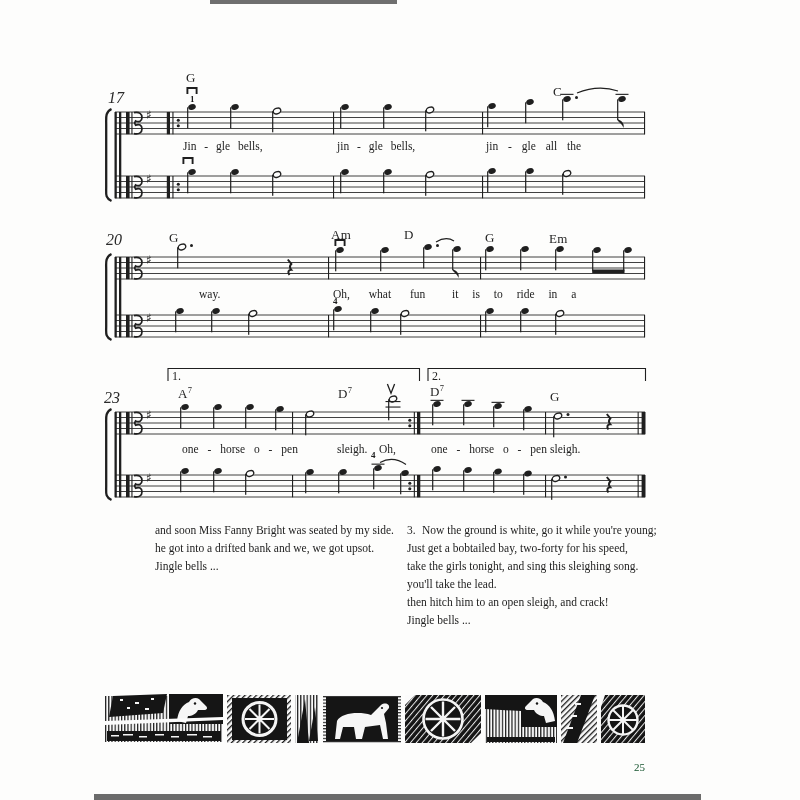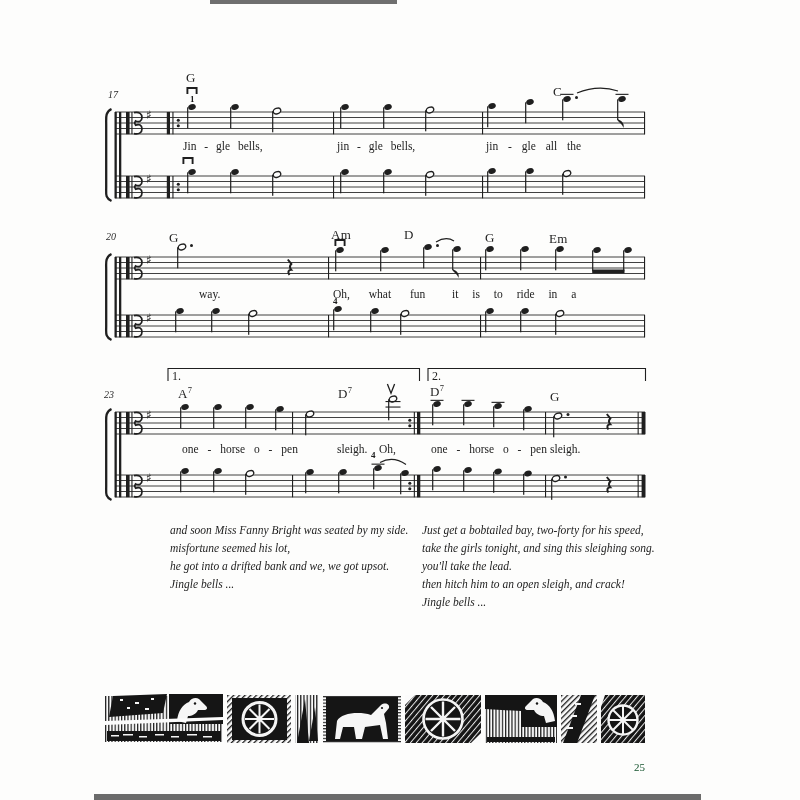--- a/index.html
+++ b/index.html
@@ -1,28 +1,28 @@
 <!DOCTYPE html>
 <html><head>
 <meta charset="utf-8">
 <style>
   html,body{margin:0;padding:0;background:#e9e9e9;}
   .page{position:relative;width:800px;height:800px;margin:0 auto;background:#fdfdfc;
         font-family:"Liberation Serif",serif;color:#1f1f1f;overflow:hidden;}
   .abs{position:absolute;}
-  .mnum{font-size:10px;font-style:italic;color:#2a2a2a;}
+  .mnum{font-size:16px;font-style:italic;color:#2a2a2a;}
   .chord{font-size:13px;letter-spacing:.3px;}
   .csup{font-size:8.5px;position:relative;top:-5px;}
   .lyric{font-size:11.5px;white-space:pre;color:#222;}
   .fing{font-size:9px;font-weight:bold;color:#1c1c1c;}
   .volta-label{font-size:12px;}
   .verse{font-size:11.5px;line-height:18px;color:#1d1d1d;}
   .verse-line{white-space:pre;}
   .vnum{display:inline-block;width:15px;}
-  .vindent{margin-left:15px;font-style:italic;}
+  .vindent{margin-left:0;}
   .pagenum{font-size:11px;color:#14532d;}
   svg{display:block;}
   .artifact{background:#7d7d7d;}
 </style>
 </head>
 <body>
 
 <div class="page">
 
   <div class="abs artifact" style="left:210px;top:0;width:187px;height:4px;background:#6f6f6f;"></div>
@@ -278,25 +278,25 @@
   <div class="abs lyric" style="left:333px;top:288px;word-spacing:16px">Oh, what fun</div>
   <div class="abs lyric" style="left:452px;top:288px;word-spacing:11px">it is to ride in a</div>
   <div class="abs lyric" style="left:182px;top:443px;word-spacing:6px">one - horse o - pen</div>
   <div class="abs lyric" style="left:337px;top:443px">sleigh.</div>
   <div class="abs lyric" style="left:379px;top:443px">Oh,</div>
   <div class="abs lyric" style="left:431px;top:443px;word-spacing:6px">one - horse o - pen</div>
   <div class="abs lyric" style="left:550px;top:443px">sleigh.</div>
 
   <div class="abs verse" style="left:155px;top:521px">
     <div class="verse-line vindent">and soon Miss Fanny Bright was seated by my side.</div>
-    <div class="verse-line vindent">misfortune seemed his lot,</div>
     <div class="verse-line vindent">he got into a drifted bank and we, we got upsot.</div>
     <div class="verse-line vindent">Jingle bells ...</div>
   </div>
   <div class="abs verse" style="left:407px;top:521px">
+    <div class="verse-line"><span class="vnum">3.</span><span>Now the ground is white, go it while you're young;</span></div>
     <div class="verse-line vindent">Just get a bobtailed bay, two-forty for his speed,</div>
     <div class="verse-line vindent">take the girls tonight, and sing this sleighing song.</div>
     <div class="verse-line vindent">you'll take the lead.</div>
     <div class="verse-line vindent">then hitch him to an open sleigh, and crack!</div>
     <div class="verse-line vindent">Jingle bells ...</div>
   </div>
 
   <svg class="abs" style="left:105px;top:693px" width="540" height="52" viewBox="0 0 540 52">
     <defs>
       <pattern id="pv" width="3.2" height="52" patternUnits="userSpaceOnUse">

